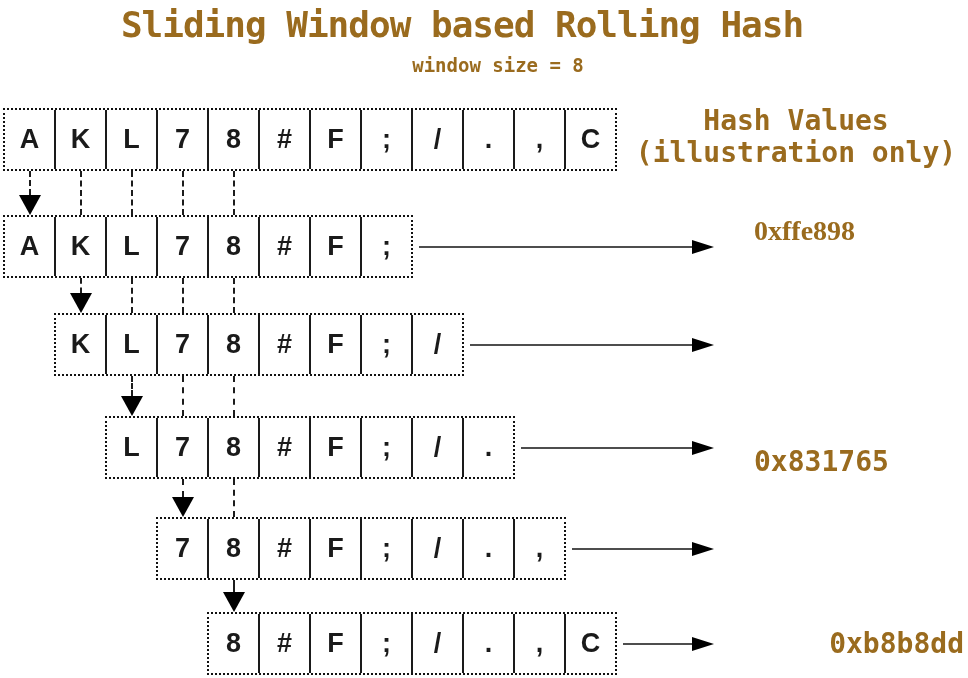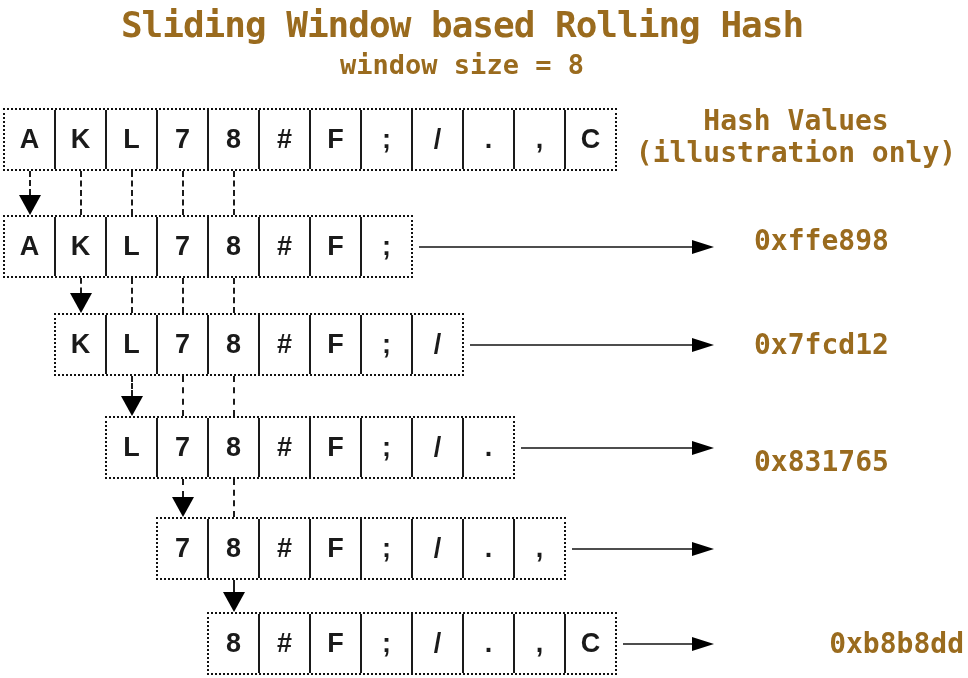--- a/index.html
+++ b/index.html
@@ -10,21 +10,21 @@
     overflow:hidden;
     font-family:"Liberation Sans", sans-serif;
   }
   .accent{color:var(--accent,#9A6B1E);font-family:"DejaVu Sans Mono", monospace;font-weight:bold;}
   .title{
     position:absolute;left:0;top:2px;width:924px;
     text-align:center;font-size:36px;line-height:46px;letter-spacing:-1px;
   }
   .subtitle{
     position:absolute;left:0;top:50px;width:924px;
-    text-align:center;font-size:27px;line-height:30px;
+    text-align:center;font-size:19px;line-height:30px;padding-left:36px;
   }
   .hash-header{
     position:absolute;left:608px;top:105px;width:376px;
     text-align:center;font-size:28px;line-height:32px;
   }
   .row{
     position:absolute;height:59px;
     border:2px dotted #111;
     display:flex;align-items:stretch;
     background:#fff;
@@ -92,34 +92,33 @@
       <div class="cell">K</div>
       <div class="cell">L</div>
       <div class="cell">7</div>
       <div class="cell">8</div>
       <div class="cell">#</div>
       <div class="cell">F</div>
       <div class="cell">;</div>
     </div>
     <div class="hline" style="left: 419px; top: 246px; width: 273px;"></div>
     <div class="rhead" style="left: 692px; top: 240px;"></div>
-    <div class="hashval accent" style="top: 227px;">0xffe898</div>
+    <div class="hashval accent" style="top: 217px; font-family: Liberation Serif, serif;">0xffe898</div>
     <div class="row" style="left: 54px; top: 313px;">
       <div class="cell">K</div>
       <div class="cell">L</div>
       <div class="cell">7</div>
       <div class="cell">8</div>
       <div class="cell">#</div>
       <div class="cell">F</div>
       <div class="cell">;</div>
       <div class="cell">/</div>
     </div>
     <div class="hline" style="left: 470px; top: 344px; width: 222px;"></div>
     <div class="rhead" style="left: 692px; top: 338px;"></div>
-    <div class="hashval accent" style="top: 331px;">0x7fcd12</div>
     <div class="row" style="left: 105px; top: 416px;">
       <div class="cell">L</div>
       <div class="cell">7</div>
       <div class="cell">8</div>
       <div class="cell">#</div>
       <div class="cell">F</div>
       <div class="cell">;</div>
       <div class="cell">/</div>
       <div class="cell">.</div>
     </div>

